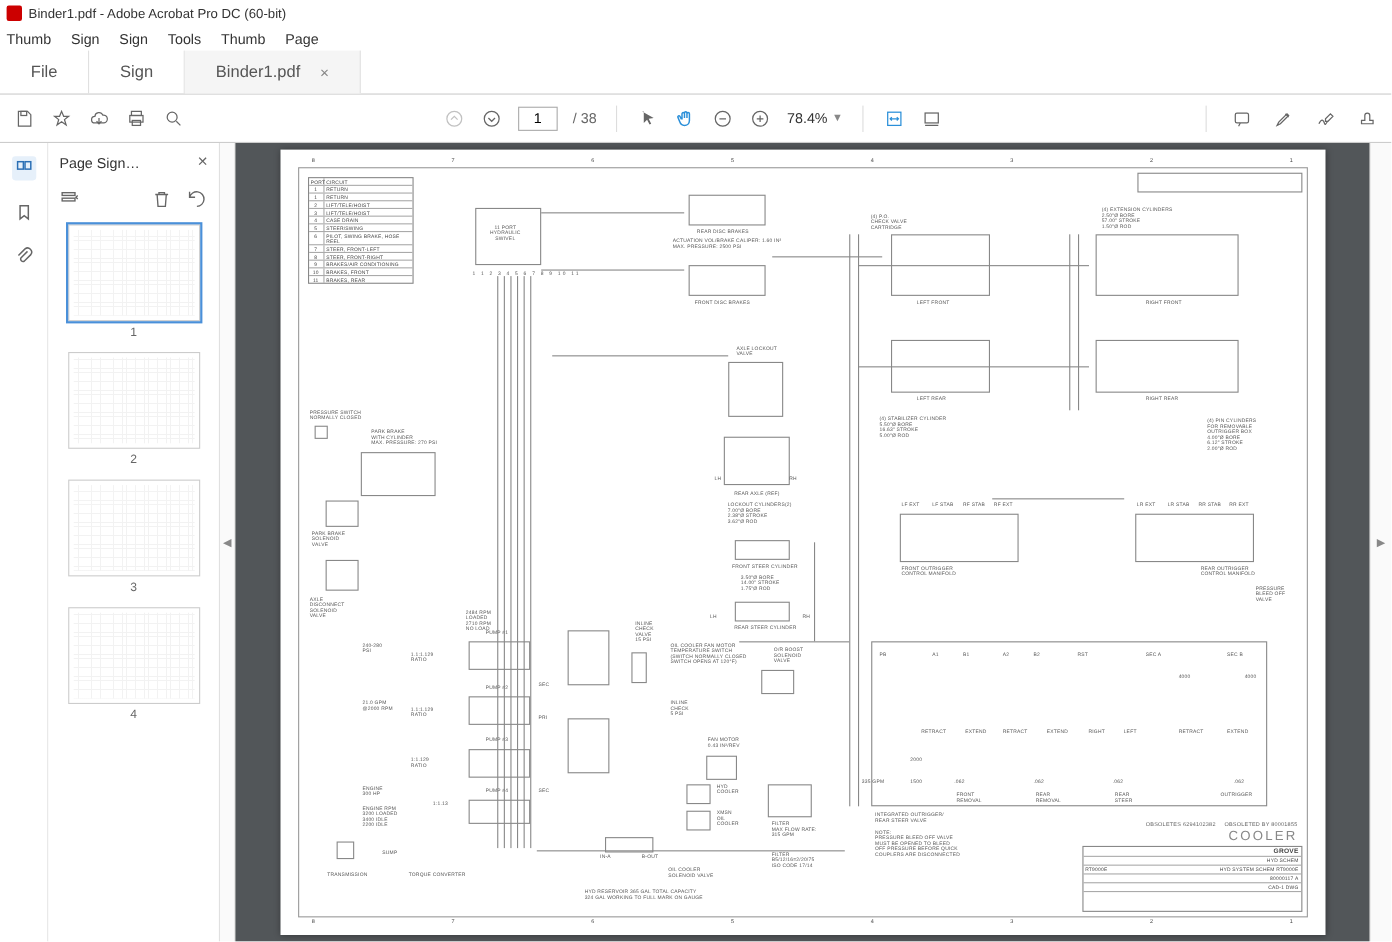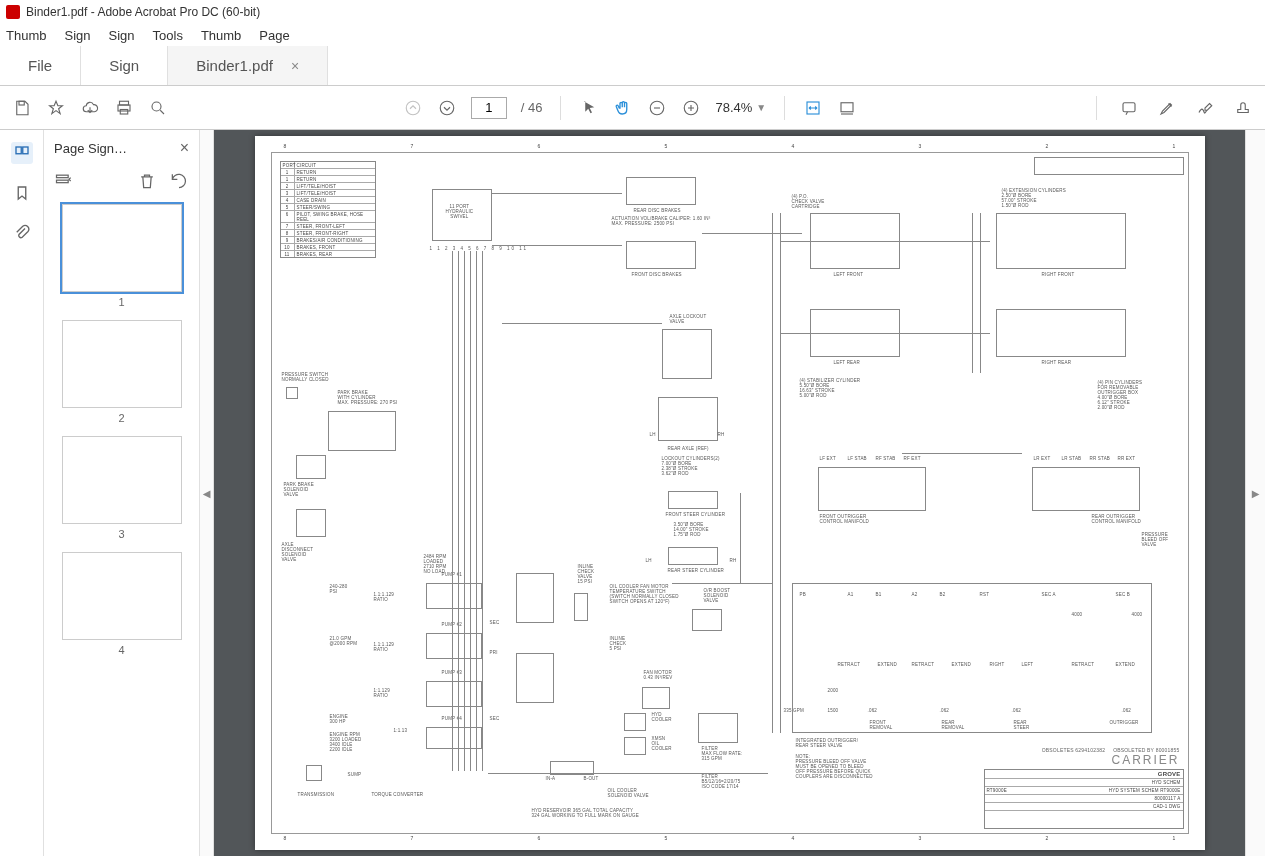--- a/index.html
+++ b/index.html
@@ -165,21 +165,21 @@
           <path d="M8 13l4-4 4 4"></path>
         </svg>
       </div>
     <div class="tool-icon">
         <svg viewBox="0 0 24 24" fill="none" stroke="currentColor" stroke-width="1.5">
           <circle cx="12" cy="12" r="9"></circle>
           <path d="M8 11l4 4 4-4"></path>
         </svg>
       </div>
     <input class="page" value="1" style="">
-    <span class="page-total">/ 46</span>
+    <span class="page-total">/ 38</span>
     <div class="sep"></div>
     <div class="tool-icon">
         <svg viewBox="0 0 24 24" fill="currentColor">
           <path d="M5 3l14 8-6 1 3 6-2 1-3-6-4 4V3z"></path>
         </svg>
       </div>
     <div class="tool-icon" style="color:#2a8fd9">
         <svg viewBox="0 0 24 24" fill="none" stroke="currentColor" stroke-width="1.8">
           <path d="M8 12V6a1.5 1.5 0 013 0v5V5a1.5 1.5 0 013 0v6V6a1.5 1.5 0 013 0v8c0 4-3 6-6 6s-5-2-6-5l-2-5c-.5-1.5 1.5-2.5 2.5-1l1.5 3z"></path>
         </svg>
@@ -654,21 +654,21 @@
         <div class="wire-v" style="left:708px; top:60px; height:160px;"></div>
         <div class="wire-h" style="left:630px; top:300px; width:120px;"></div>
         <div class="wire-v" style="left:468px; top:340px; height:90px;"></div>
         <div class="wire-h" style="left:216px; top:620px; width:280px;"></div>
         <div class="wire-h" style="left:400px; top:430px; width:100px;"></div>
 
         <div class="obsolete-text">
           <span>OBSOLETES 6294102382</span>&nbsp;&nbsp;&nbsp;&nbsp;
           <span>OBSOLETED BY 80001855</span>
         </div>
-        <div class="carrier-text">CARRIER</div>
+        <div class="carrier-text">COOLER</div>
 
         <div class="titleblock">
           <div class="tb-row">
               <span></span>
               <span style="font-weight:bold;font-size:6px;">GROVE</span>
             </div>
           <div class="tb-row">
               <span></span>
               <span>HYD SCHEM</span>
             </div>

